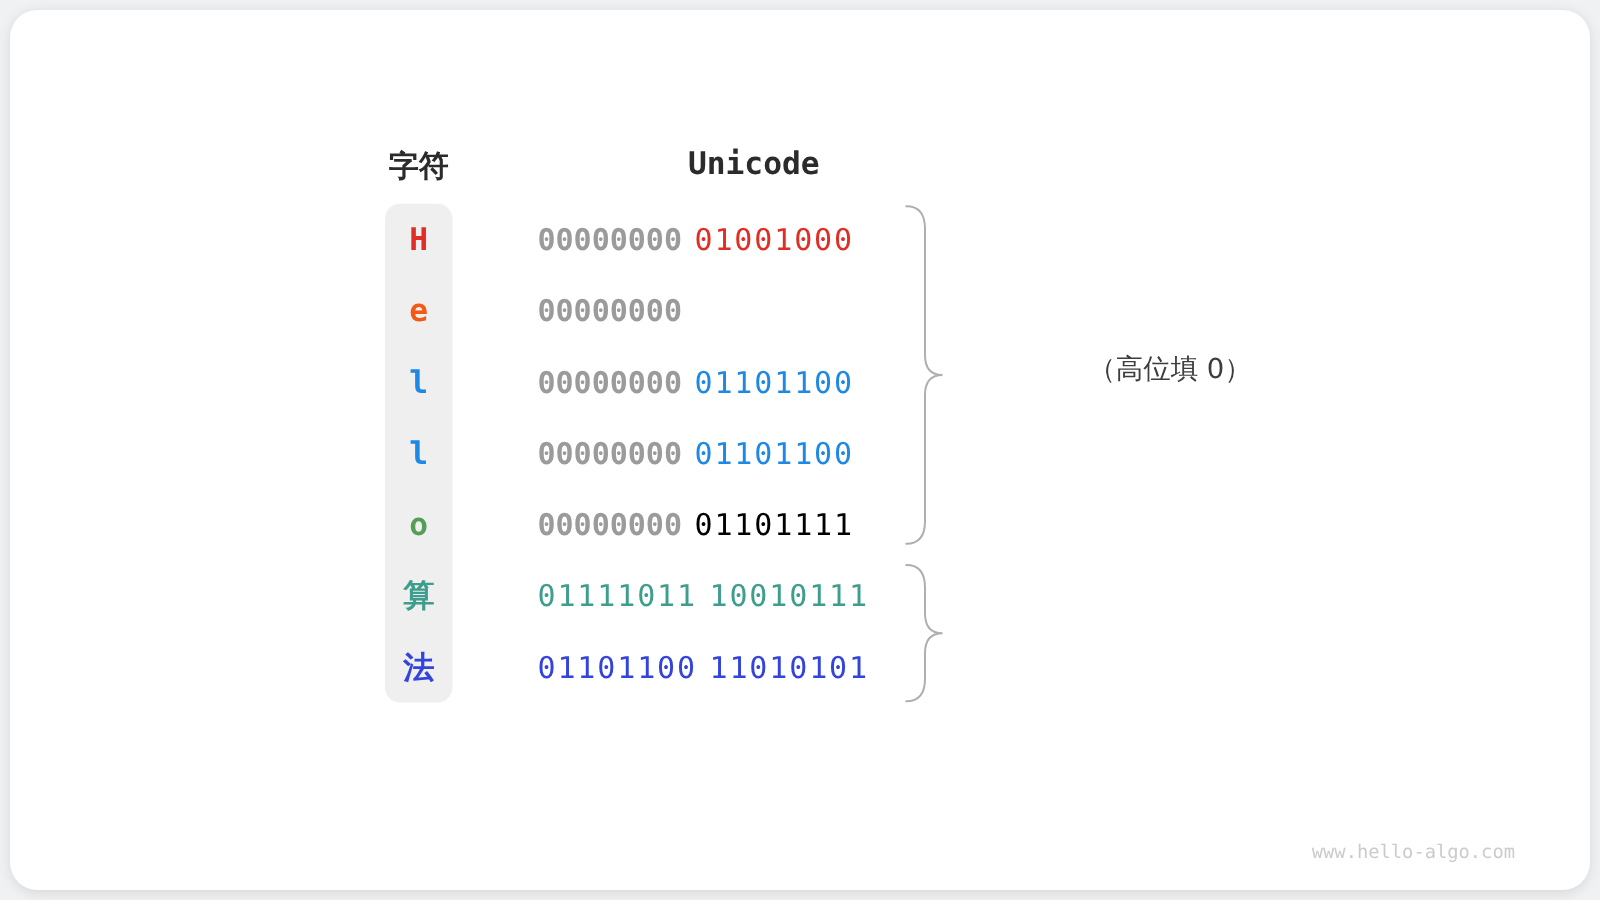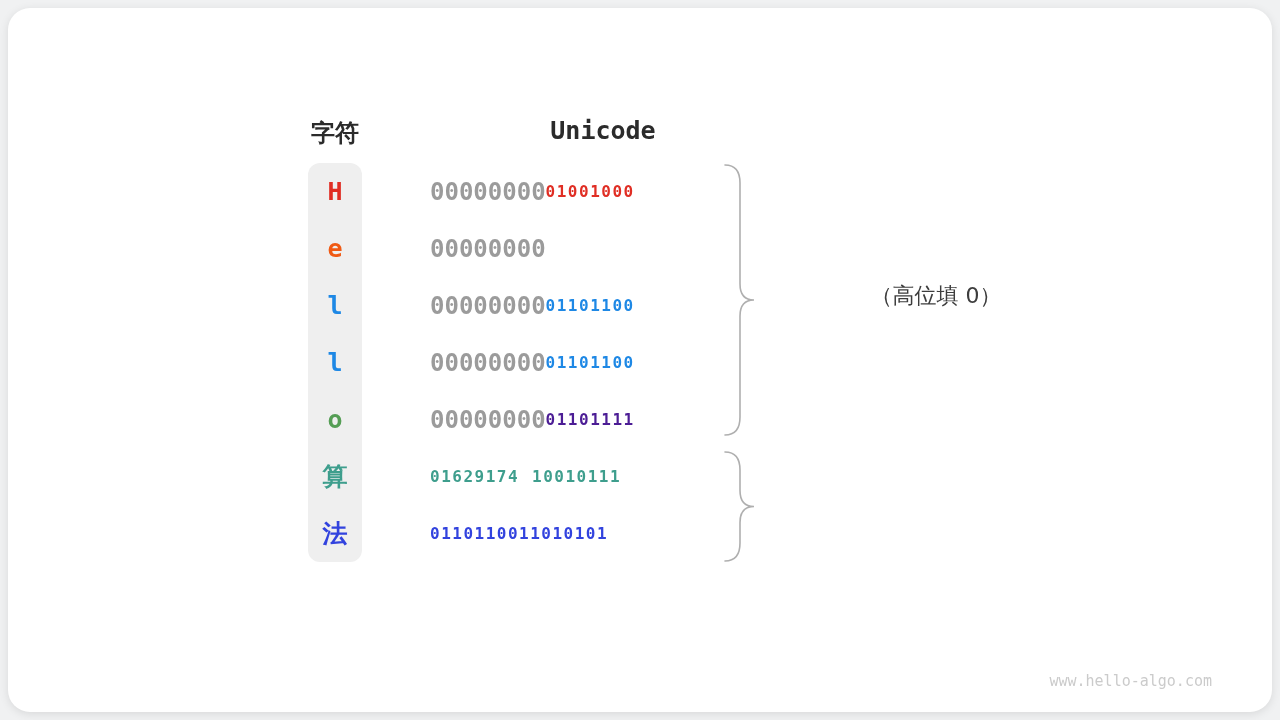--- a/index.html
+++ b/index.html
@@ -34,26 +34,26 @@
   }
   .chars { position: absolute; left: 300px; top: 155px; width: 54px; }
   .chars .cell {
     height: 57px; display: flex; align-items: center; justify-content: center;
     font-size: 25px; font-weight: 700;
     font-family: "DejaVu Sans Mono", "DejaVu Sans", sans-serif;
   }
   
   .bins { position: absolute; left: 422px; top: 155px; }
   .bins .cell {
-    height: 57px; display: flex; align-items: center; column-gap: 0;
+    height: 57px; display: flex; align-items: center; column-gap: 10px;
     font-family: "DejaVu Sans Mono", "Liberation Mono", monospace;
   }
   .byte { white-space: pre; }
   .byte.muted { font-size: 24px; font-weight: 700; color: var(--muted, #9b9b9b); }
-  .byte.strong { font-size: 16px; font-weight: 700; letter-spacing: 1.5px; }
+  .byte.strong { font-size: 24px; font-weight: 400; letter-spacing: 1.5px; }
   
   .brace { position: absolute; }
   .brace path {
     fill: none; stroke: var(--brace, #afafaf);
     stroke-width: 1.6; stroke-linecap: round;
   }
   .brace1 { left: 714px; top: 155px; }
   .brace2 { left: 714px; top: 442px; }
   
   .ann {
@@ -103,25 +103,25 @@
         <div class="cell bin">
           <span class="byte muted">00000000</span>
           <span class="byte strong" style="color: rgb(30, 136, 229);">01101100</span>
         </div>
         <div class="cell bin">
           <span class="byte muted">00000000</span>
           <span class="byte strong" style="color: rgb(30, 136, 229);">01101100</span>
         </div>
         <div class="cell bin">
           <span class="byte muted">00000000</span>
-          <span class="byte strong" style="color: #4c1d95;">01101111</span>
+          <span class="byte strong" style="color: #000000;">01101111</span>
         </div>
         <div class="cell bin">
-          <span class="byte strong" style="color: rgb(62, 158, 141);">01629174</span>
-          <span class="byte strong" style="color: rgb(62, 158, 141); margin-left: 13px;">10010111</span>
+          <span class="byte strong" style="color: rgb(62, 158, 141);">01111011</span>
+          <span class="byte strong" style="color: rgb(62, 158, 141);">10010111</span>
         </div>
         <div class="cell bin">
           <span class="byte strong" style="color: rgb(50, 67, 222);">01101100</span>
           <span class="byte strong" style="color: rgb(50, 67, 222);">11010101</span>
         </div>
       </div>
 
     <svg class="brace brace1" width="36" height="274" viewBox="0 0 36 274">
       <path d="M3,2 Q18,2 18,20 L18,121 Q18,137 32,137 Q18,137 18,153 L18,254 Q18,272 3,272"></path>
     </svg>

